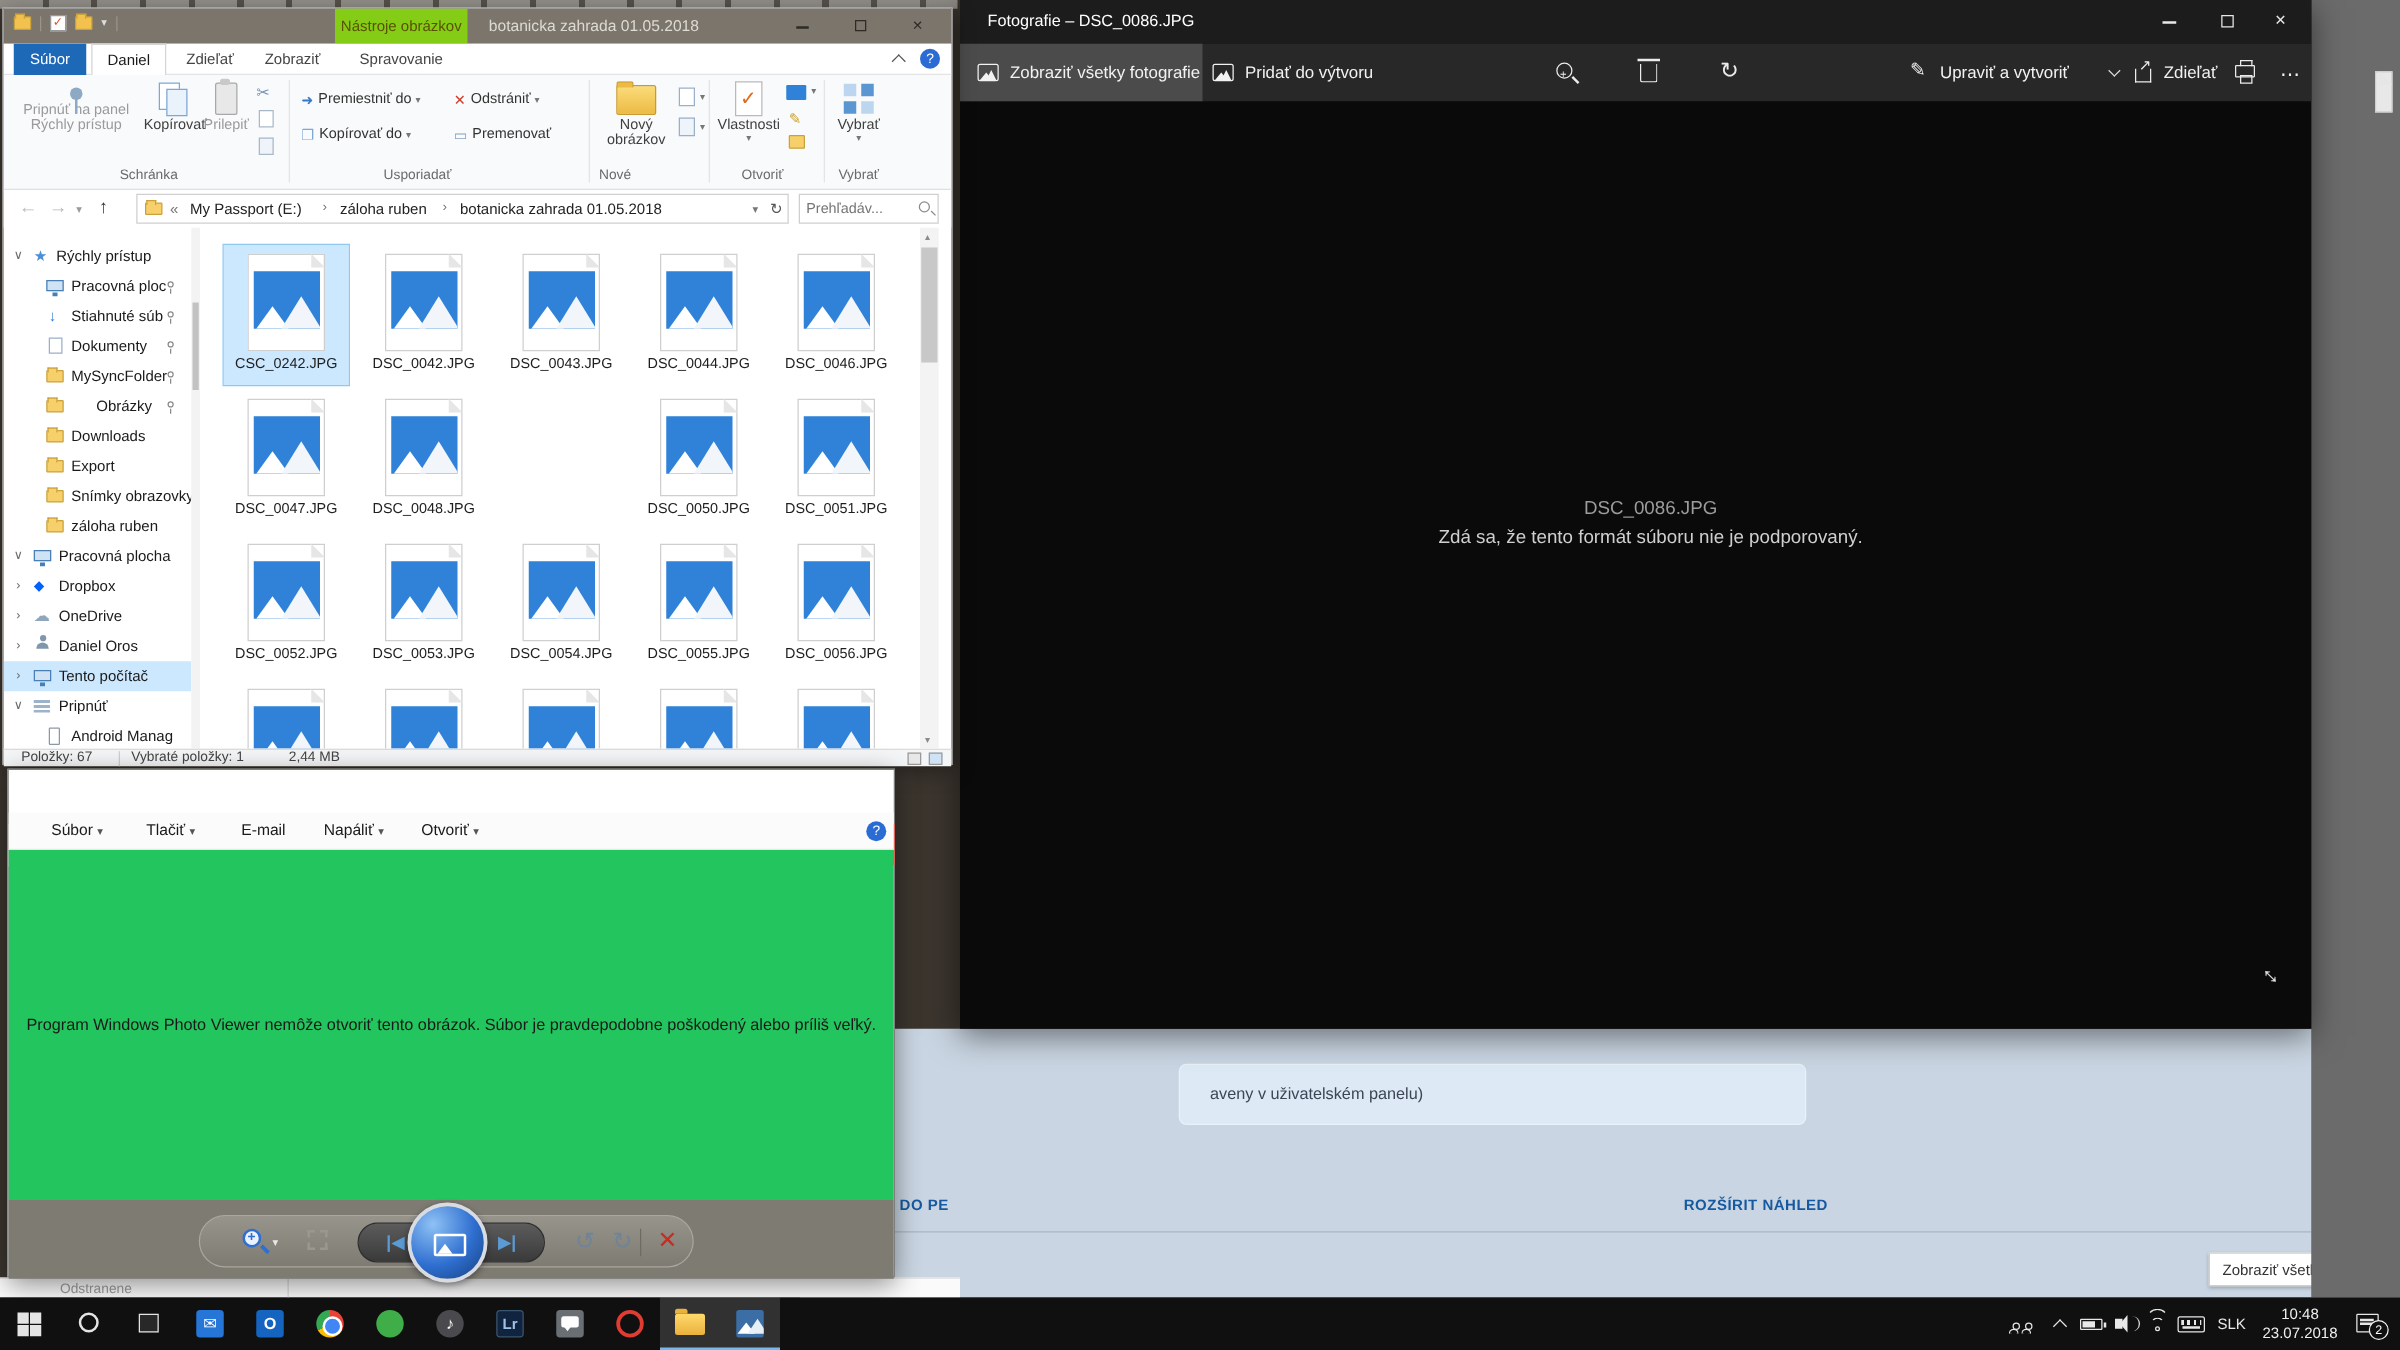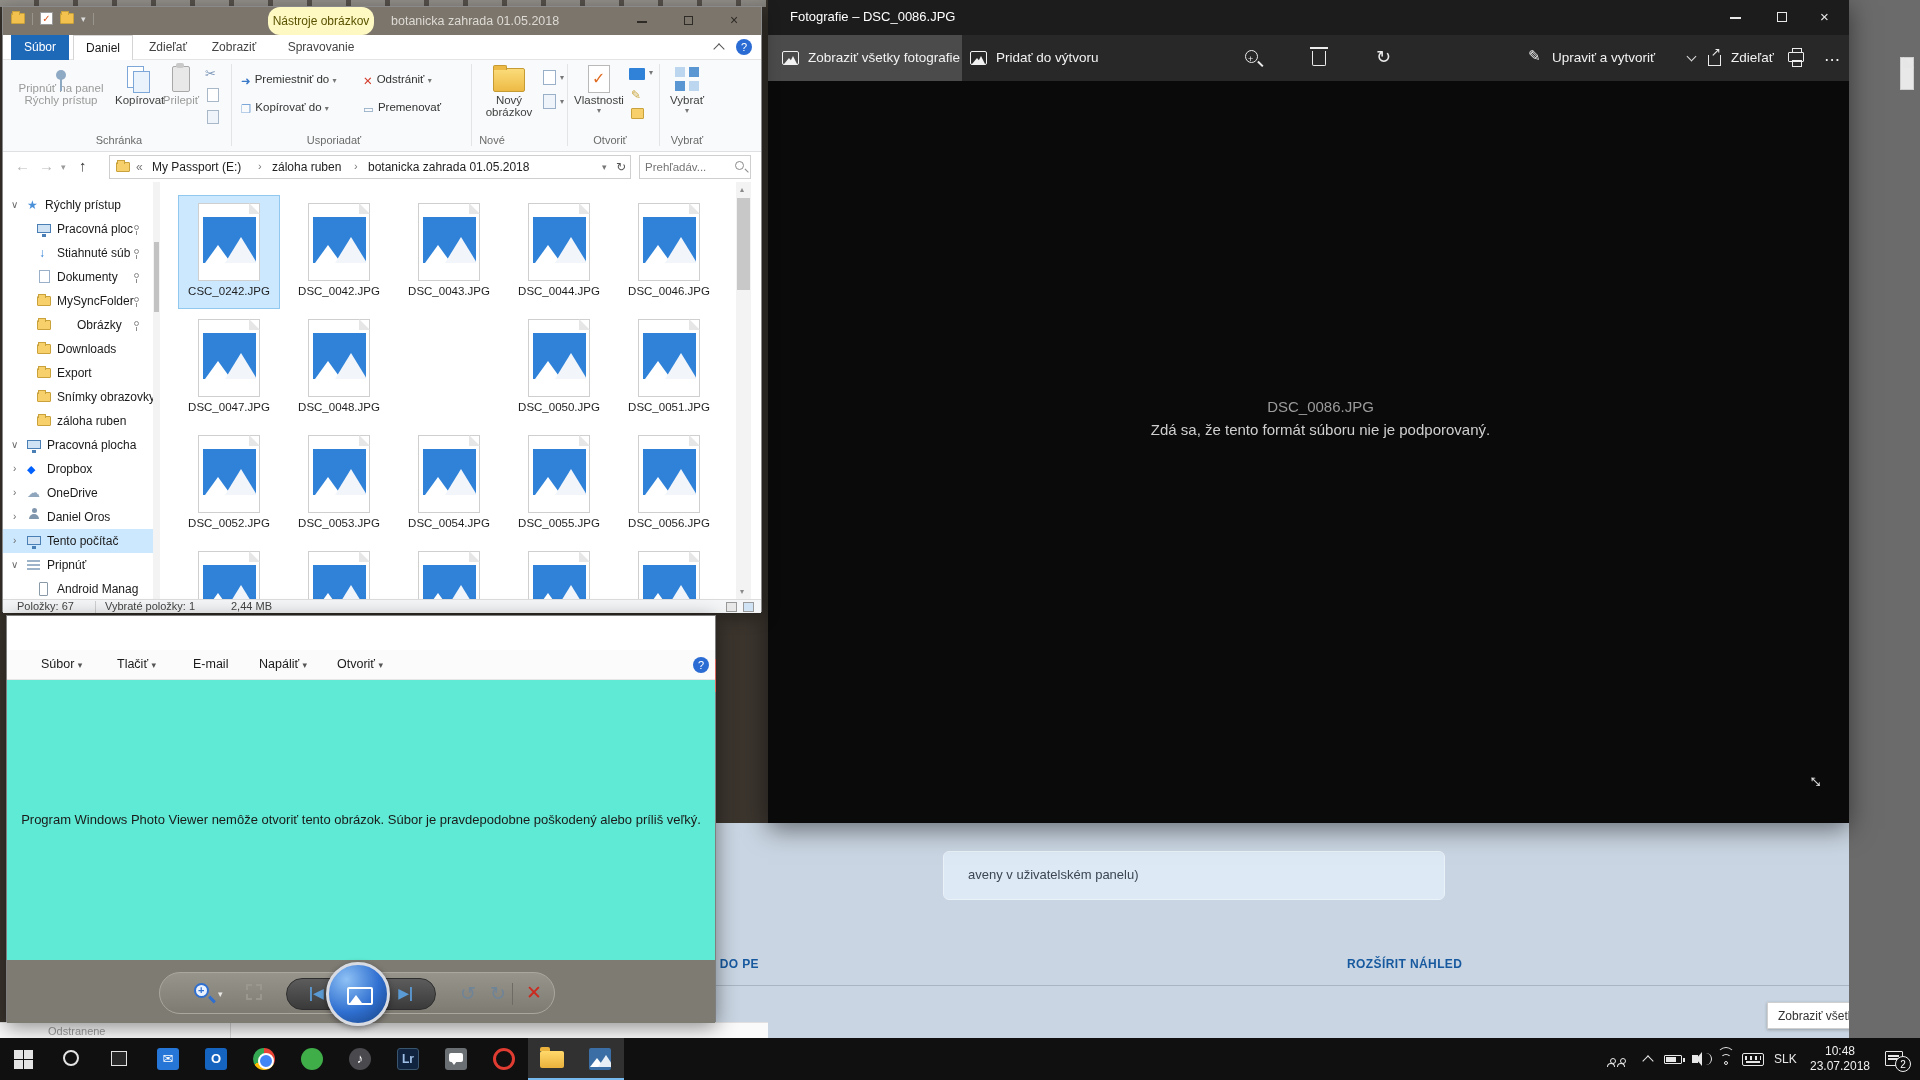--- a/index.html
+++ b/index.html
@@ -61,21 +61,21 @@
 
   
   .explorer { left:2px; top:6px; width:760px; height:606px; background:#fff; border:1px solid #8a8a8a; box-shadow:0 4px 16px rgba(0,0,0,.4); }
   .ex-title { position:absolute; left:0; top:0; width:100%; height:28px; background:#7b756c; }
   .qat { position:absolute; left:8px; top:5px; display:flex; gap:7px; align-items:center; }
   .mini-folder { width:14px; height:11px; background:#f2c14e; border:1px solid #caa23c; border-radius:1px; position:relative; }
   .mini-folder:before { content:""; position:absolute; left:0; top:-3px; width:6px; height:3px; background:#f2c14e; border:1px solid #caa23c; border-bottom:none; }
   .mini-check { width:13px; height:13px; background:#fff; border:1px solid #999; color:#d9541e; font-size:10px; line-height:12px; text-align:center; }
   .qat-sep { width:1px; height:12px; background:#9a958c; }
   .qat-chev { color:#ddd; font-size:9px; }
-  .ctx-tab { position:absolute; left:265px; top:0; width:106px; height:28px; background:#fef9c3; color:#5a5200; font-size:12px; text-align:center; line-height:28px;border-radius:12px; }
+  .ctx-tab { position:absolute; left:265px; top:0; width:106px; height:28px; background:#84cc16; color:#5a5200; font-size:12px; text-align:center; line-height:28px; }
   .ex-title .t { position:absolute; left:388px; top:7px; font-size:12.5px; color:#dedad4; }
   .ex-wbtn { position:absolute; top:0; width:44px; height:28px; color:#2e2a25; text-align:center; }
   .ex-wbtn .mingl { position:absolute; left:16px; top:14px; width:10px; height:1.5px; background:#2e2a25; }
   .ex-wbtn .maxgl { position:absolute; left:17px; top:9px; width:9px; height:9px; border:1.2px solid #2e2a25; }
   .ex-wbtn .clsgl { position:absolute; left:15px; top:5px; font-size:14px; }
   .tabsrow { position:absolute; left:0; top:28px; width:100%; height:25px; background:#fff; border-bottom:1px solid #e4e4e4; font-size:12px; }
   .tab { position:absolute; top:0; height:25px; line-height:25px; text-align:center; color:#444; }
   .tab-file { left:8px; width:58px; background:#1e68b8; color:#fff; }
   .tab-sel { left:70px; width:60px; background:#fff; border:1px solid #d5d5d5; border-bottom:none; color:#1a1a1a; }
   .ribbon { position:absolute; left:0; top:53px; width:100%; height:92px; background:#f9fafb; border-bottom:1px solid #dfe0e1; font-size:11.5px; color:#3f3f3f; }
@@ -162,21 +162,21 @@
   .v-min { left:562px; width:48px; background:#5e5e5e; }
   .v-max { left:612px; width:48px; background:#5e5e5e; }
   .v-cls { left:662px; width:47px; background:#d9695f; }
   .v-btn .mingl { position:absolute; left:18px; top:20px; width:12px; height:2.5px; background:#1a1a1a; }
   .v-btn .maxgl { position:absolute; left:18px; top:11px; width:11px; height:11px; border:1.6px solid #1a1a1a; }
   .v-btn .clsgl { position:absolute; left:16px; top:7px; font-size:15px; font-weight:bold; color:#201010; }
   .v-menu { position:absolute; left:0; top:34px; width:100%; height:30px; background:#fbfbfb; border-bottom:1px solid #e6e6e6; font-size:12.5px; color:#1a1a1a; }
   .v-menu .mi { position:absolute; top:7px; }
   .v-menu .mc { color:#555; font-size:9px; }
   .v-help { position:absolute; left:686px; top:7px; width:16px; height:16px; background:#2b6cd4; border-radius:50%; color:#fff; font-size:11px; text-align:center; line-height:16px; }
-  .v-content { position:absolute; left:0; top:64px; width:100%; height:280px; background:#5eead4; }
+  .v-content { position:absolute; left:0; top:64px; width:100%; height:280px; background:#22c55e; }
   .v-msg { position:absolute; left:0; top:132px; width:100%; text-align:center; font-size:13px; color:#1a1a1a; }
   .v-bottom { position:absolute; left:0; top:344px; width:100%; height:63px; background:#7e7b73; }
   .v-pill { position:absolute; left:152px; top:12px; width:396px; height:42px; background:linear-gradient(#97948c,#7e7b73); border:1px solid #aaa79f; border-radius:21px; }
   .v-zoom { position:absolute; left:34px; top:10px; width:15px; height:15px; border:2.4px solid #2f6fd0; border-radius:50%; background:#eaf2ff; }
   .v-zoom:after { content:""; position:absolute; left:12px; top:13px; width:8px; height:3px; background:#2f6fd0; transform:rotate(45deg); }
   .v-zoom .pl { position:absolute; left:2px; top:-1px; color:#2f6fd0; font-size:11px; font-weight:bold; }
   .v-zcar { position:absolute; left:58px; top:16px; color:#e8e8e4; font-size:9px; }
   .v-fit { position:absolute; left:86px; top:11px; width:16px; height:16px; border:2px dashed #9a978f; }
   .v-nav { position:absolute; left:126px; top:5px; width:150px; height:32px; background:linear-gradient(#5c5c5c,#3a3a3a); border-radius:16px; border:1px solid #2e2e2e; }
   .v-nav .pv { position:absolute; left:22px; top:6px; color:#5b9bd5; font-size:14px; font-weight:bold; }

